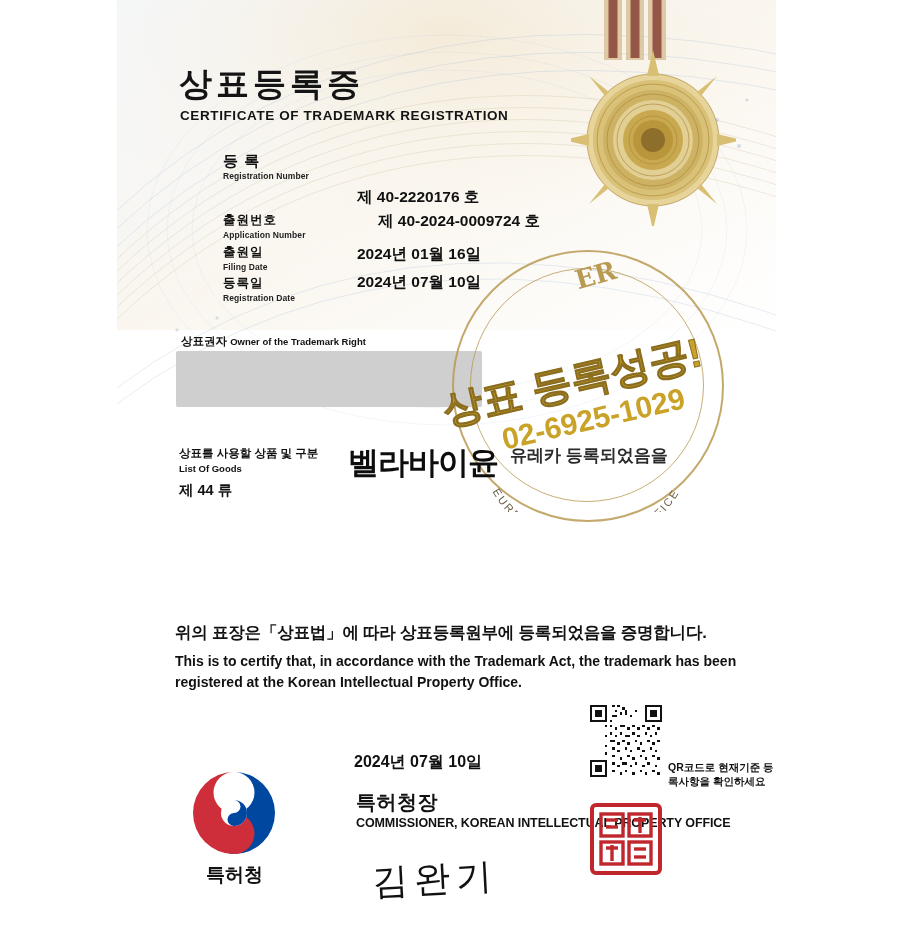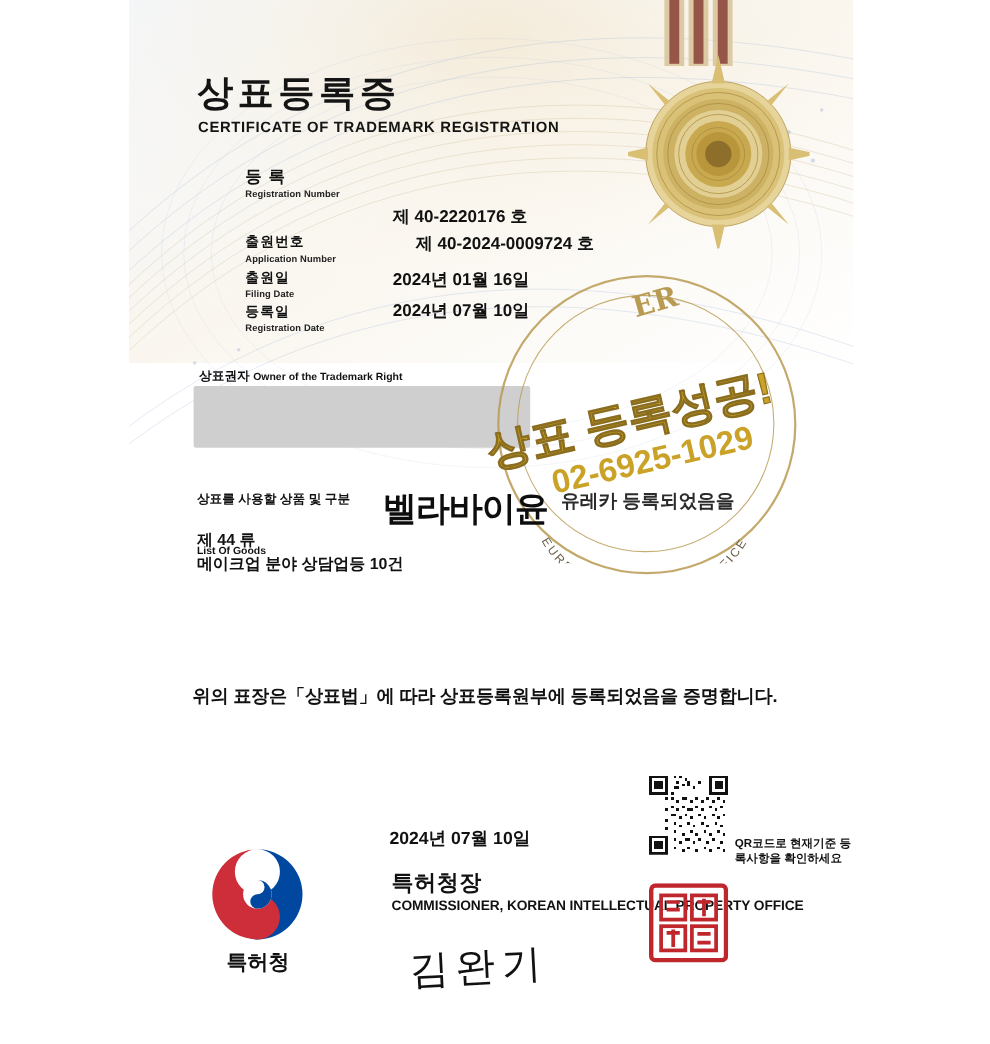--- a/index.html
+++ b/index.html
@@ -116,21 +116,20 @@
     font-weight: bold;
     color: #111;
   }
   .goods-lbl-en {
     position: absolute;
     left: 62px;
     top: 463px;
     font-size: 9.5px;
     font-weight: bold;
     color: #111;
-    margin-top: 33px;
   }
   .goods-class {
     position: absolute;
     left: 62px;
     top: 481px;
     font-size: 14.5px;
     font-weight: bold;
     color: #111;
   }
   .goods-detail {
@@ -471,23 +470,23 @@
 
   <div class="owner-lbl">
     <span>상표권자</span>
     <span class="en">Owner of the Trademark Right</span>
   </div>
   <div class="owner-redaction"></div>
 
   <div class="goods-lbl-ko">상표를 사용할 상품 및 구분</div>
   <div class="goods-lbl-en">List Of Goods</div>
   <div class="goods-class">제 44 류</div>
-  <div class="goods-detail">메이크업 분야 상담업등 10건</div>
 
   <div class="cert-ko">위의 표장은「상표법」에 따라 상표등록원부에 등록되었음을 증명합니다.</div>
+  <div class="cert-en">This is to certify that, in accordance with the Trademark Act, the trademark has been registered at the Korean Intellectual Property Office.</div>
 
   <svg class="emblem" viewBox="0 0 86 86">
     <circle cx="43" cy="43" r="41" fill="#ffffff"></circle>
     <path d="M43 2 A41 41 0 0 1 43 84 A20.5 20.5 0 0 1 43 43 A20.5 20.5 0 0 0 43 2 Z" fill="#0047a0"></path>
     <path d="M43 2 A41 41 0 0 0 43 84 A20.5 20.5 0 0 0 43 43 A20.5 20.5 0 0 1 43 2 Z" fill="#cd2e3a"></path>
     <circle cx="43" cy="43" r="13" fill="#ffffff"></circle>
     <path d="M43 30 a13 13 0 0 1 0 26 a6.5 6.5 0 0 1 0 -13 a6.5 6.5 0 0 0 0 -13z" fill="#0047a0"></path>
   </svg>
   <div class="emblem-ko">특허청</div>
 

